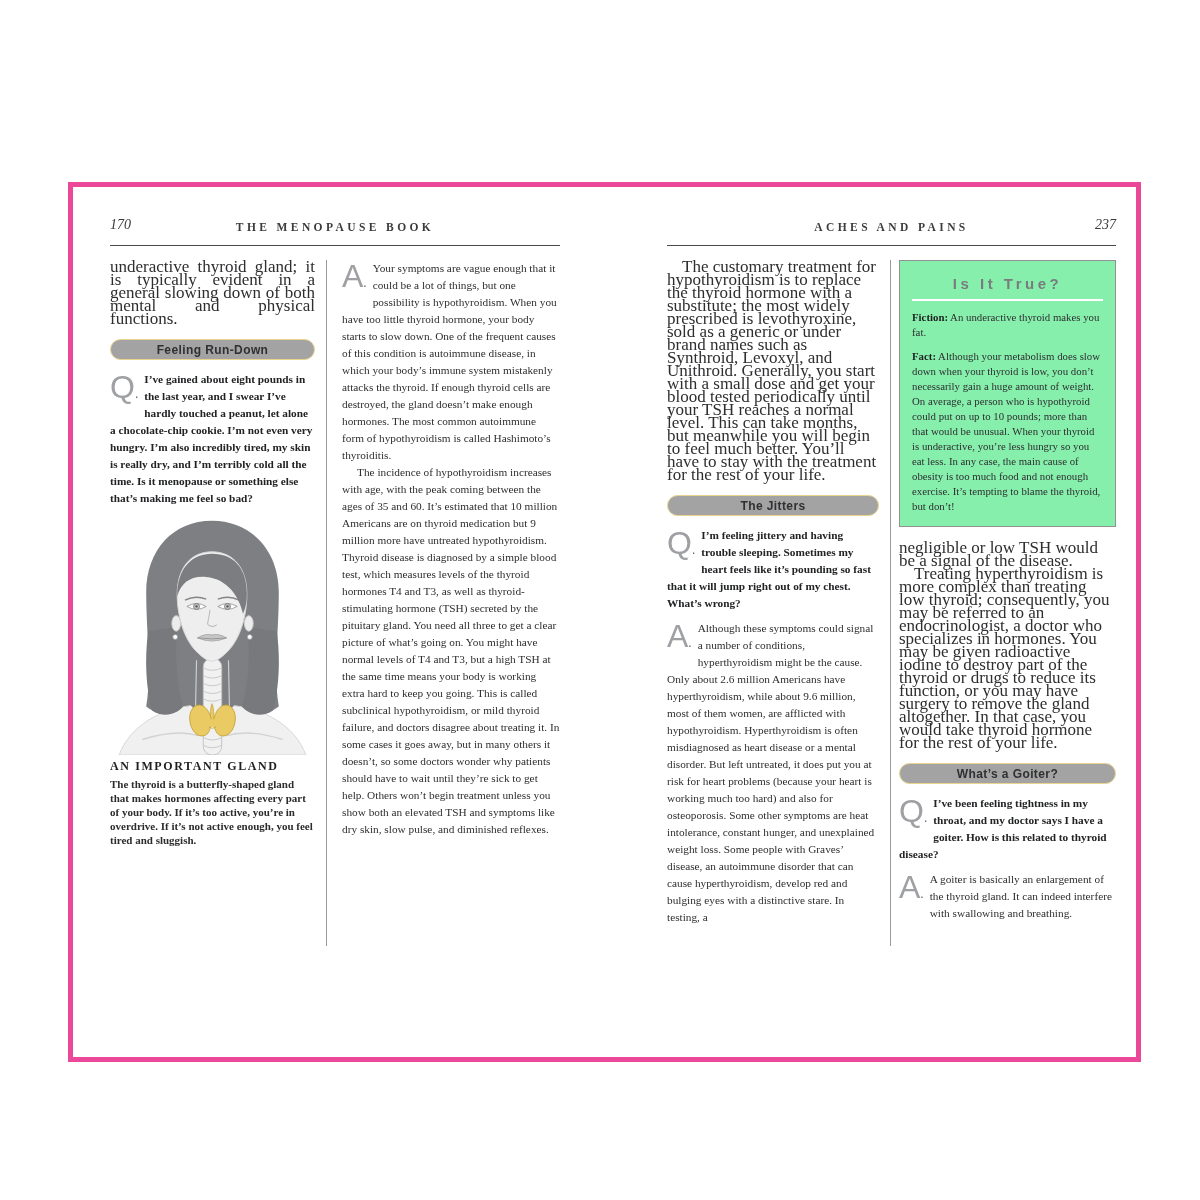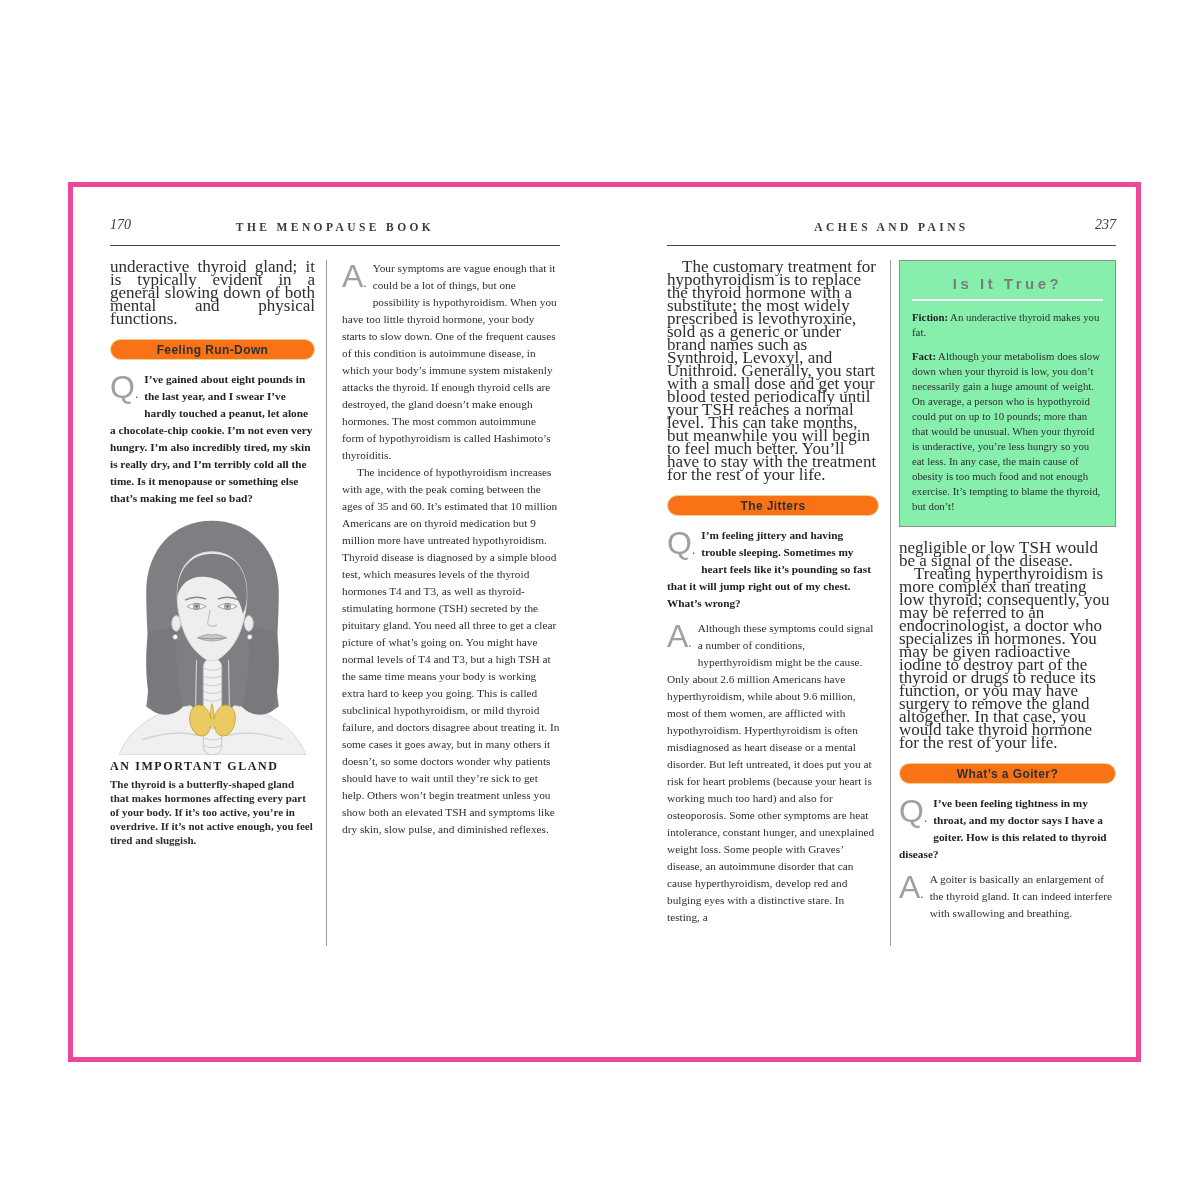--- a/index.html
+++ b/index.html
@@ -28,21 +28,21 @@
   .page-left  .coldiv { margin-left:11px; }
   .col-r1 { width:212px; }
   .col-r2 { width:217px; margin-left:8px; }
   .page-right .coldiv { margin-left:11px; }
 
   p.body { font-size:17px; line-height:13px; color:#2e2e30; }
   p.just { text-align:justify; }
   p.ind  { text-indent:15px; }
 
   .pill { height:21px; margin:14px 0 11px 0; border-radius:11px;
-          background:#f97316; border:1px solid #e8d48e;
+          background:#a3a3a3; border:1px solid #e8d48e;
           display:flex; align-items:center; justify-content:center; }
   .pill span { font-family:"Liberation Sans","DejaVu Sans",sans-serif;
                font-size:12px; font-weight:bold; letter-spacing:0.4px; color:#2f3032; }
 
   .qa { margin-bottom:8px; }
   .drop { float:left; font-family:"Liberation Sans","DejaVu Sans",sans-serif;
           font-size:32px; line-height:27px; font-weight:400; color:#9ea0a3;
           margin:3px 6px 0 0; }
   .drop .dot { font-size:12px; color:#55565a; }
   .qtext { font-size:11.3px; line-height:17px; font-weight:bold; color:#222325; }

